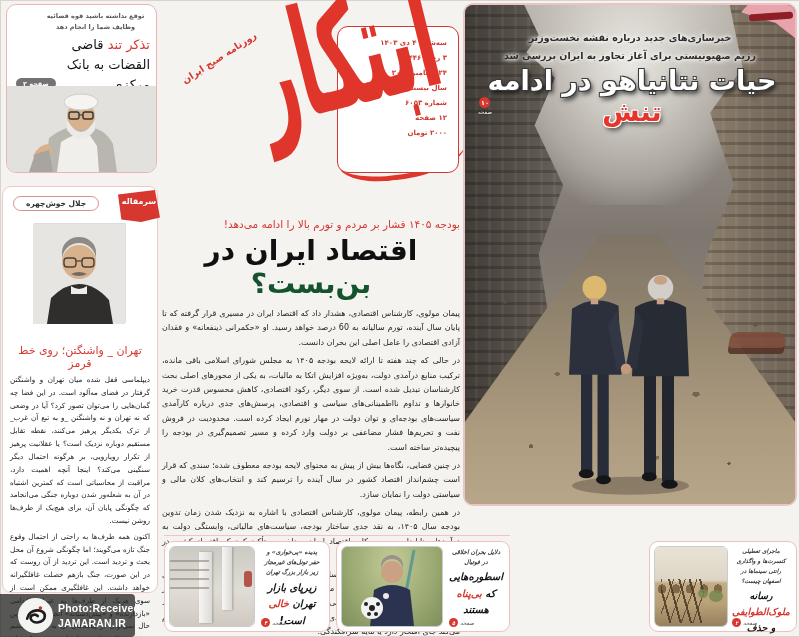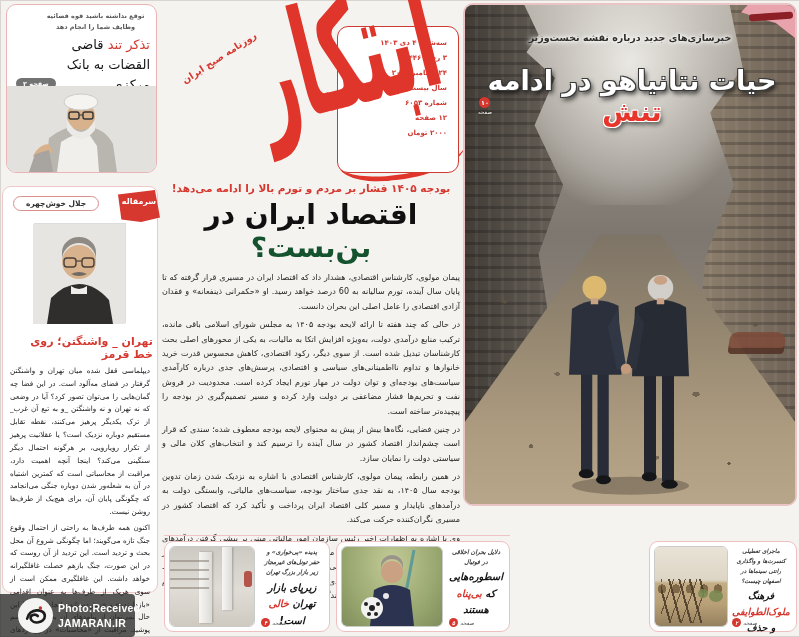--- a/index.html
+++ b/index.html
@@ -68,39 +68,39 @@
   .photo-headline { position:absolute; top:60px; left:4px; right:0; text-align:center; font-size:27px; font-weight:bold;
      color:#fff; text-shadow:1px 1px 0 #3a3a3a,-1px -1px 0 #3a3a3a,1px -1px 0 #3a3a3a,-1px 1px 0 #3a3a3a,2px 3px 5px rgba(0,0,0,.85); }
   .photo-headline .red { color:#e8352b; text-shadow:1px 1px 0 #fff,-1px -1px 0 #fff,1px -1px 0 #fff,-1px 1px 0 #fff,2px 3px 5px rgba(0,0,0,.7); }
   .photo-badge { position:absolute; top:92px; left:13px; display:flex; flex-direction:column; align-items:center; gap:1px; }
   .corner-ribbon { position:absolute; right:-4px; top:-4px; width:58px; height:40px; background:#e9a3ad;
      clip-path:polygon(18% 0,100% 0,100% 100%,60% 55%,30% 42%,0 28%); }
   .corner-ribbon-bar { position:absolute; right:2px; top:8px; width:44px; height:7px; background:#8d2027; border-radius:3px; transform:rotate(-4deg); }
 
   
   .lead { position:absolute; left:162px; top:182px; width:298px; }
-  .lead-kicker { text-align:center; color:#d6372f; font-size:10.5px; font-weight:bold; margin-bottom:4px; }
+  .lead-kicker { text-align:right; color:#d6372f; font-size:10.5px; font-weight:normal; margin-bottom:4px;margin-top:36px; }
   .lead-headline { text-align:center; font-size:28px; font-weight:bold; color:#101010; letter-spacing:-1px; margin-bottom:7px; }
   .lead-headline .red { color:#14532d; }
   .lead-body p { font-size:8px; line-height:1.8; color:#1f1f1f; text-align:justify; margin-bottom:4px; }
   .lead-footer { display:flex; align-items:center; gap:4px; margin-top:2px; color:#d6372f; font-size:8.5px; font-weight:bold; }
   .circ { display:inline-flex; align-items:center; justify-content:center; width:11px; height:11px;
           border-radius:50%; background:#d6372f; color:#fff; font-size:6.5px; font-weight:bold; }
 
   
   .editorial { position:absolute; left:2px; top:186px; width:156px; height:407px; background:#fff;
                border:1px solid #efc9c9; border-radius:9px; }
   .ed-ribbon { position:absolute; top:3px; left:115px; width:42px; height:32px; background:#d6372f;
      color:#fff; font-size:8px; font-weight:bold; display:flex; align-items:flex-start; justify-content:center;
      padding-top:7px; clip-path:polygon(0 14%,88% 0,100% 86%,55% 100%,8% 92%); }
   .ed-author { position:absolute; top:9px; left:10px; border:1px solid #dc8f8f; border-radius:9px;
      padding:2px 12px; font-size:7.5px; font-weight:bold; color:#333; background:#fff; }
   .ed-photo { margin:36px auto 0; width:92px; height:100px; background:linear-gradient(180deg,#eceae7,#d9d6d2);
      border:1px solid #ddd; }
-  .ed-title { color:#d6372f; font-size:11px; font-weight:bold; margin:12px 4px 4px; }
+  .ed-title { text-align:center; color:#d6372f; font-size:11px; font-weight:normal; margin:21px 4px 4px; }
   .ed-body { padding:0 7px; }
   .ed-body p { font-size:7.2px; line-height:1.78; color:#222; text-align:justify; margin-bottom:3px; }
 
   
   .bbox { position:absolute; top:541px; height:91px; background:#fff; border:1px solid #eec0c0; border-radius:9px; }
   .bbox .bphoto { position:absolute; left:4px; top:4px; bottom:4px; border-radius:6px; overflow:hidden; border:1px solid #caccc9; }
   .bbox .btext { position:absolute; top:5px; bottom:3px; right:6px; text-align:center;font-style:italic; }
   .bbox .bkicker { font-size:6px; line-height:1.7; color:#3c3c3c; font-weight:bold; }
   .bbox .btitle { font-size:10px; line-height:1.65; font-weight:bold; color:#141414; margin-top:2px; }
   .bbox .btitle .red { color:#d6372f; }
@@ -208,20 +208,21 @@
         <ellipse cx="74" cy="304" rx="10" ry="6" fill="#141619"></ellipse>
         <path d="M32,76 Q62,56 94,72 L98,164 L28,164 Z" fill="#2b303c"></path>
         <path d="M92,78 L104,152 L92,158 L80,100 Z" fill="#313744"></path>
         <circle cx="62" cy="48" r="16" fill="#dcb96e"></circle>
         <rect x="57" y="62" width="10" height="8" fill="#c9a184"></rect>
         <circle cx="104" cy="156" r="7" fill="#c49a7d"></circle>
       </svg>
     </div>
     <div class="photo-kicker">
       <div>خبرسازی‌های جدید درباره نقشه نخست‌وزیر</div>
+      <div>رژیم صهیونیستی برای آغاز تجاوز به ایران بررسی شد</div>
     </div>
     <div class="photo-headline"><span>حیات نتانیاهو در ادامه </span><span class="red">تنش</span></div>
     <div class="photo-badge">
       <span class="circ">۱۰</span>
       <span style="font-size:5.5px;color:#fff;text-shadow:0 0 2px #000;">صفحه</span>
     </div>
     <div class="corner-ribbon"></div>
     <div class="corner-ribbon-bar"></div>
   </div>
 
@@ -318,21 +319,21 @@
     <div class="bphoto">
       <div class="scene-bridge">
         <div class="arches"></div>
         <div class="scaffold"></div>
         <div class="tree" style="right:6%;bottom:30%;"></div>
         <div class="tree" style="right:26%;bottom:36%;width:10px;height:9px;"></div>
       </div>
     </div>
     <div class="btext">
       <div class="bkicker">ماجرای تعطیلی کنسرت‌ها و واگذاری رانتی سینماها در اصفهان چیست؟</div>
-      <div class="btitle"><span>فرهنگ </span><span class="red">ملوک‌الطوایفی</span><span> و حذف تدریجی وزارت ارشاد</span></div>
+      <div class="btitle"><span>رسانه </span><span class="red">ملوک‌الطوایفی</span><span> و حذف تدریجی وزارت ارشاد</span></div>
       <div class="bbadge">
         <span>صفحه</span>
         <span class="circ" style="width:9px;height:9px;font-size:5.5px;">۲</span>
       </div>
     </div>
   </div>
 
   <div class="watermark">
     <div class="wm-logo">
       <svg viewBox="0 0 34 34" width="30" height="30">

